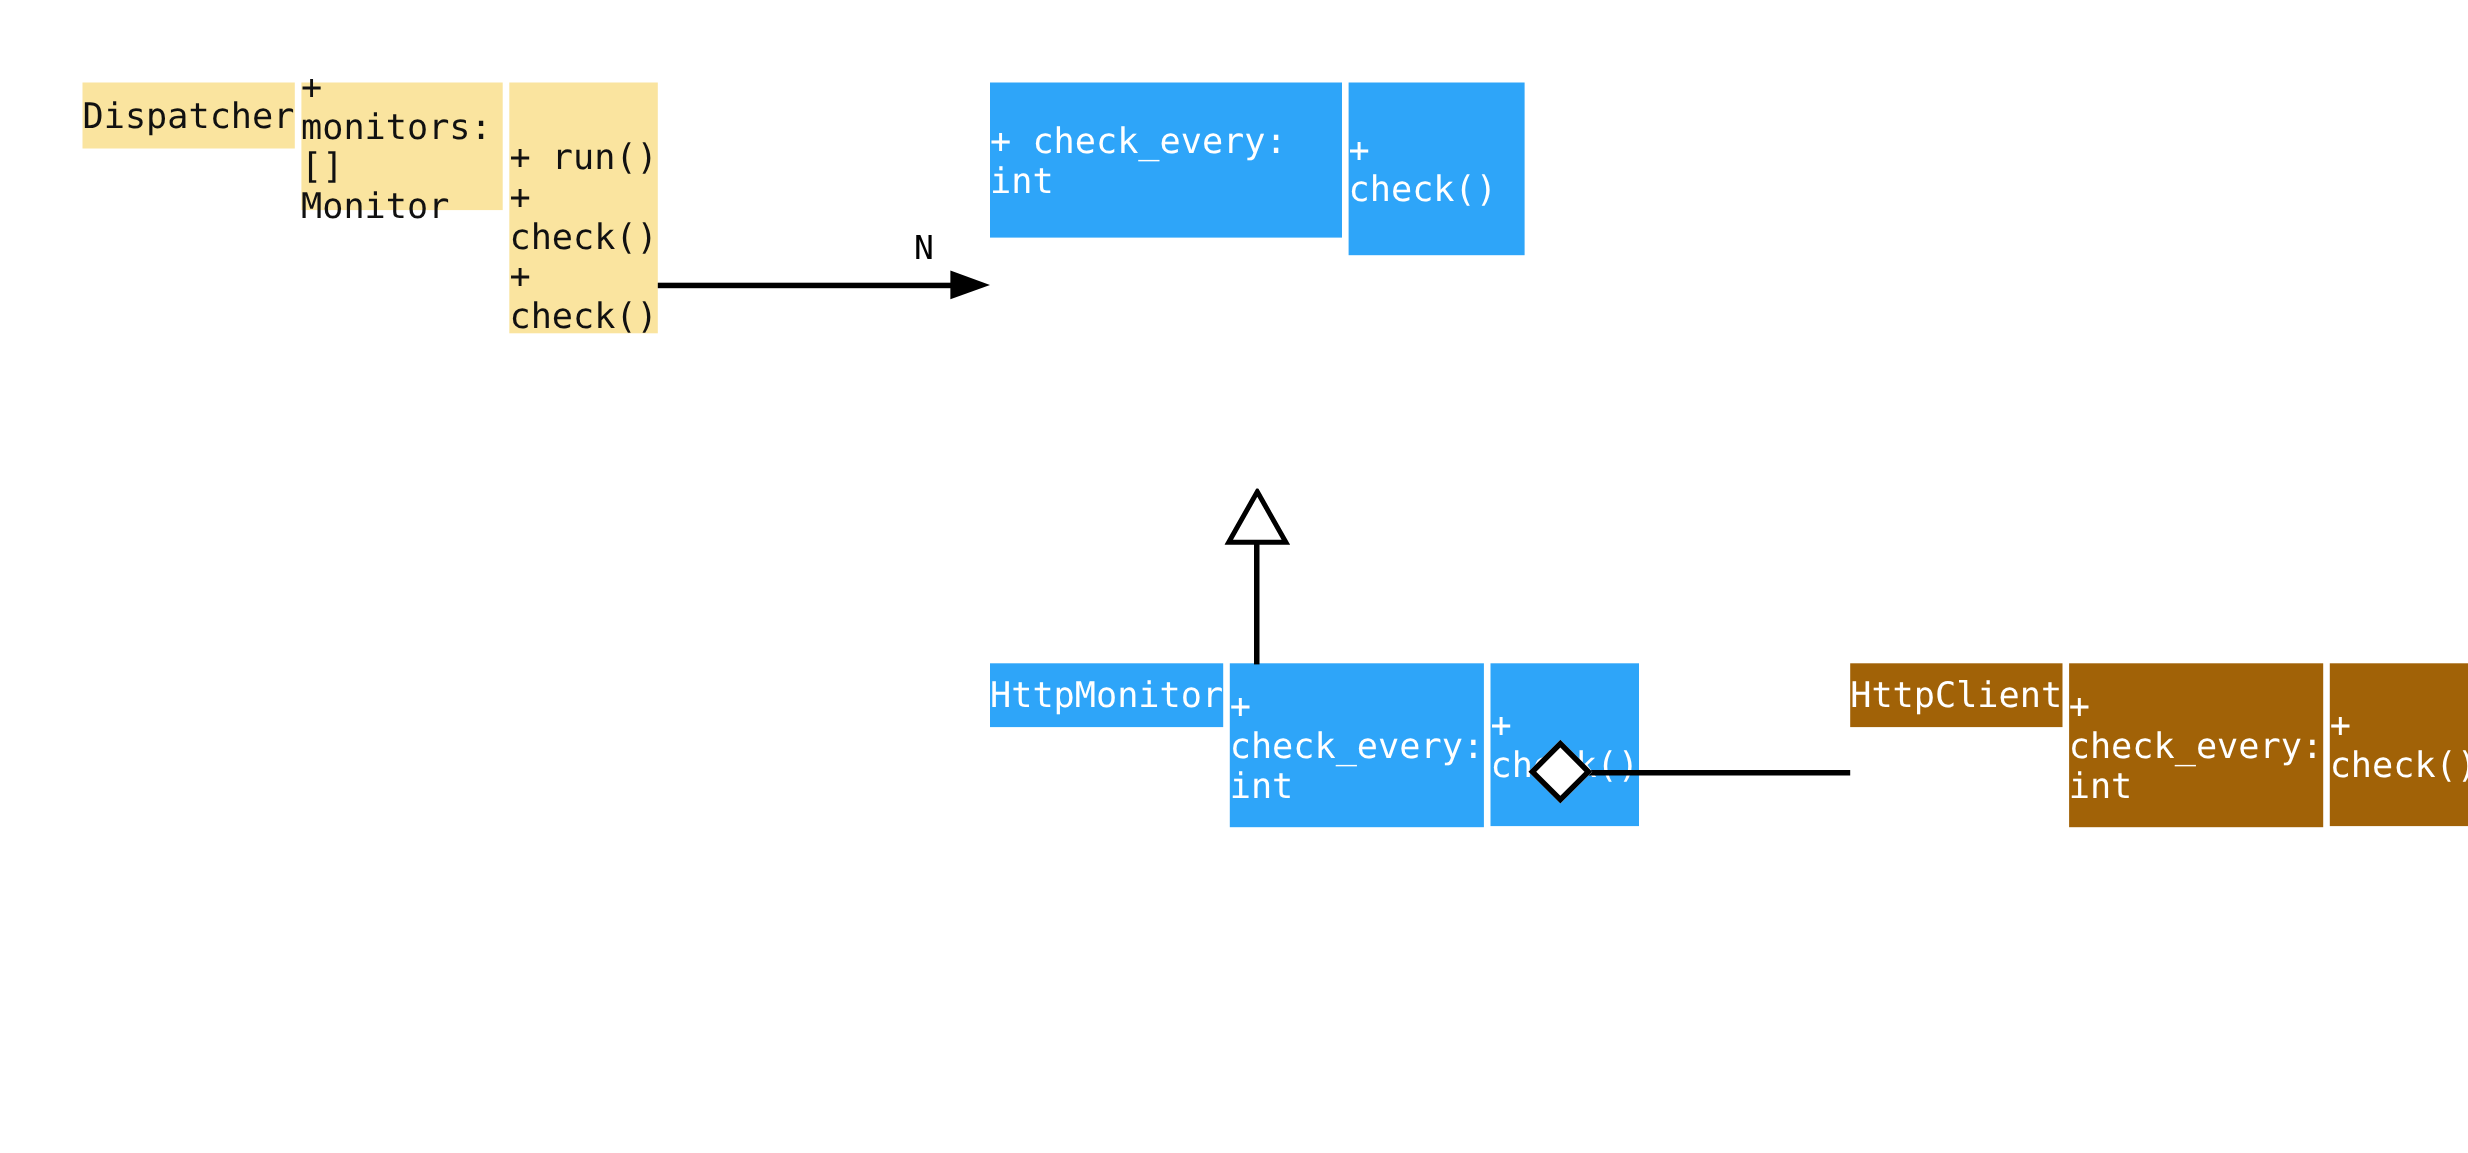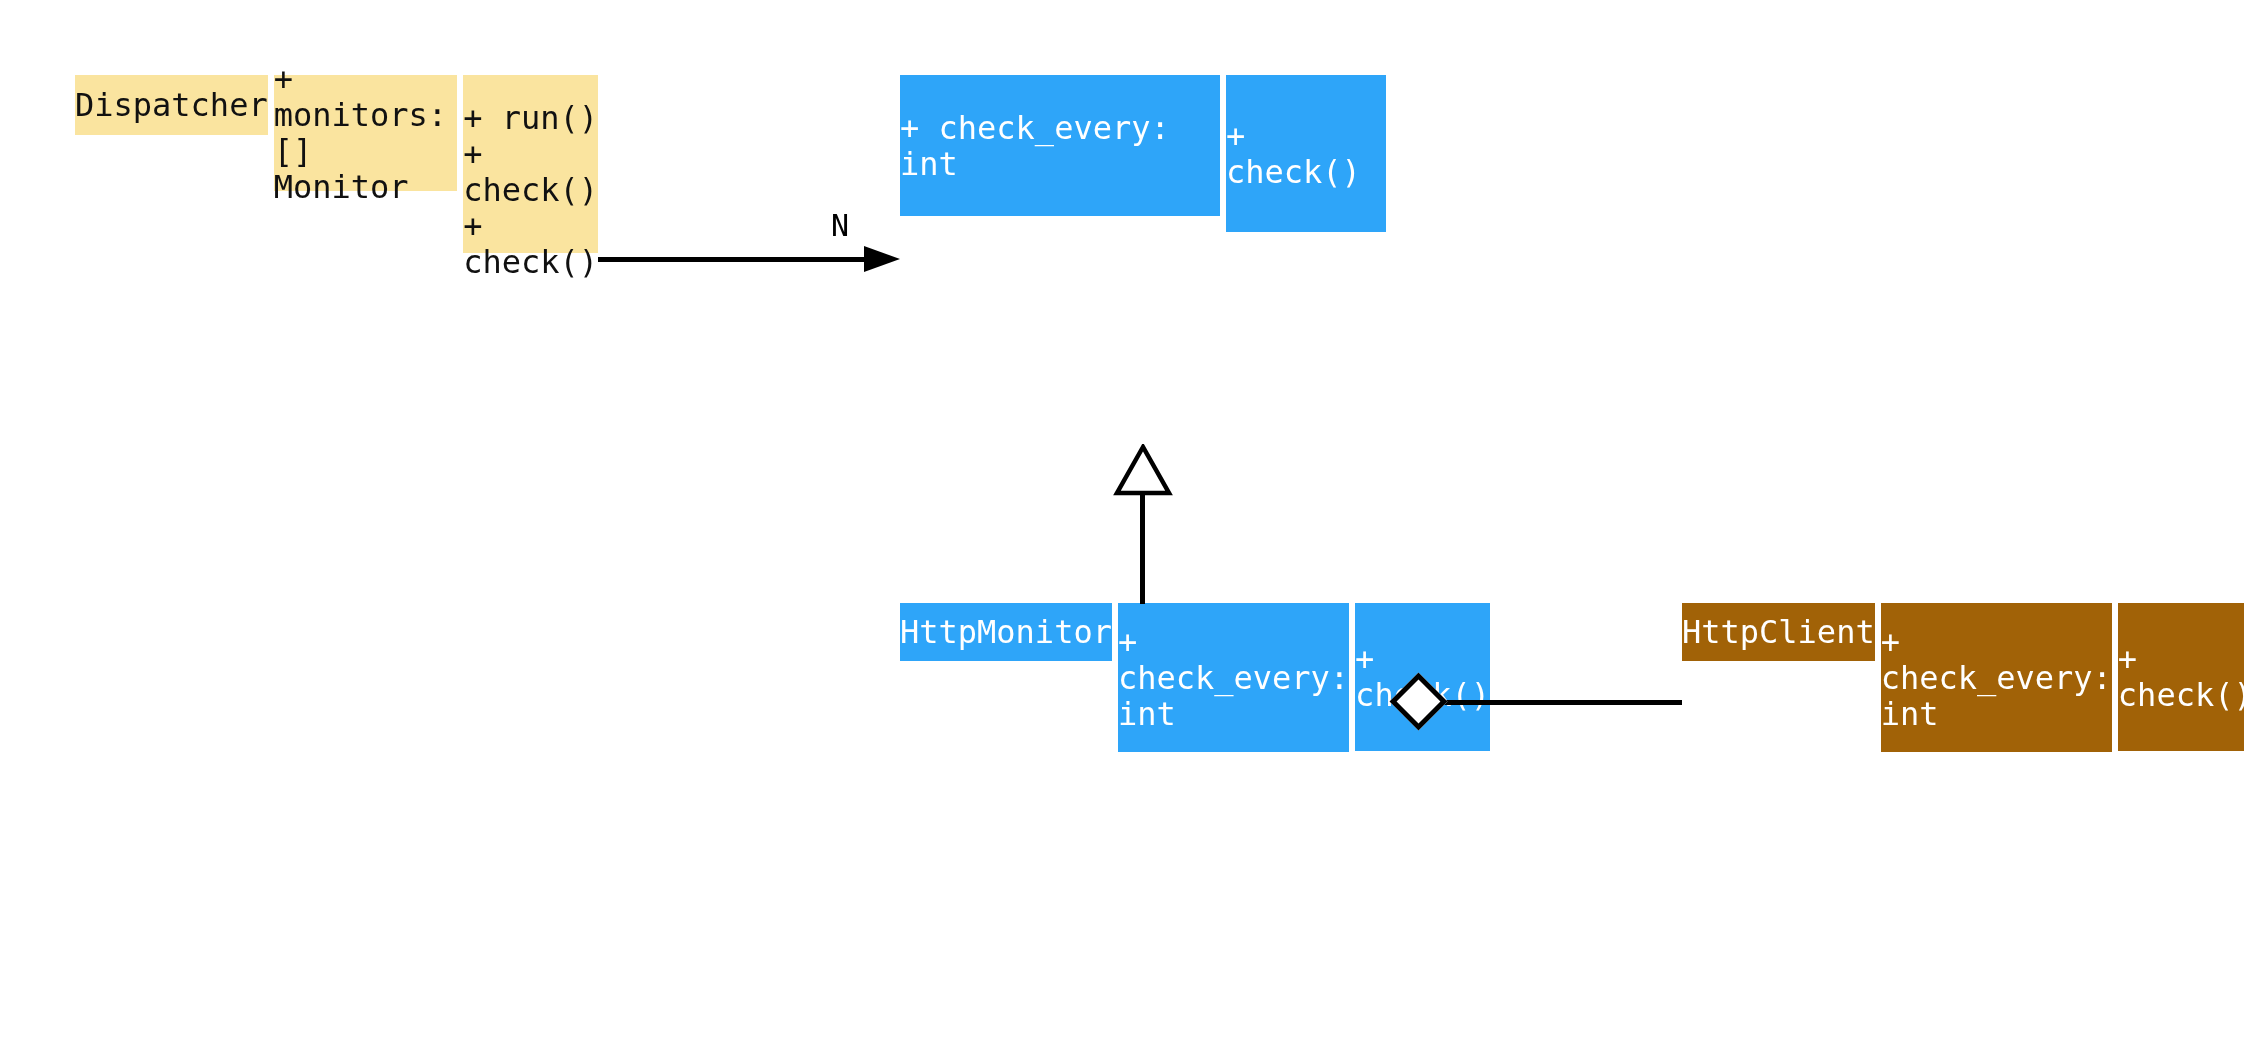--- a/index.html
+++ b/index.html
@@ -33,21 +33,21 @@
   }
   .sec.attrs, .sec.methods {
     font-size: 32px;
     line-height: 36px;
   }
   
   #class-dispatcher { left: 75px; top: 75px; width: 523px; height: 377px; color: #111111; }
   #class-dispatcher .sec { background: #FAE49F; }
   #class-dispatcher .title   { height: 60px; }
   #class-dispatcher .attrs   { height: 116px; }
-  #class-dispatcher .methods { height: 178px; padding-top: 52px; }
+  #class-dispatcher .methods { height: 228px; padding-top: 52px; }
   
   #class-monitor { left: 900px; top: 75px; width: 486px; height: 370px; color: #ffffff; }
   #class-monitor .sec { background: #2EA5F9; }
   #class-monitor .title   { height: 60px; font-style: italic; }
   #class-monitor .attrs   { height: 141px; }
   #class-monitor .methods { height: 157px; }
   
   #class-httpmonitor { left: 900px; top: 603px; width: 586px; height: 367px; color: #ffffff; }
   #class-httpmonitor .sec { background: #2EA5F9; }
   #class-httpmonitor .title   { height: 58px; }

